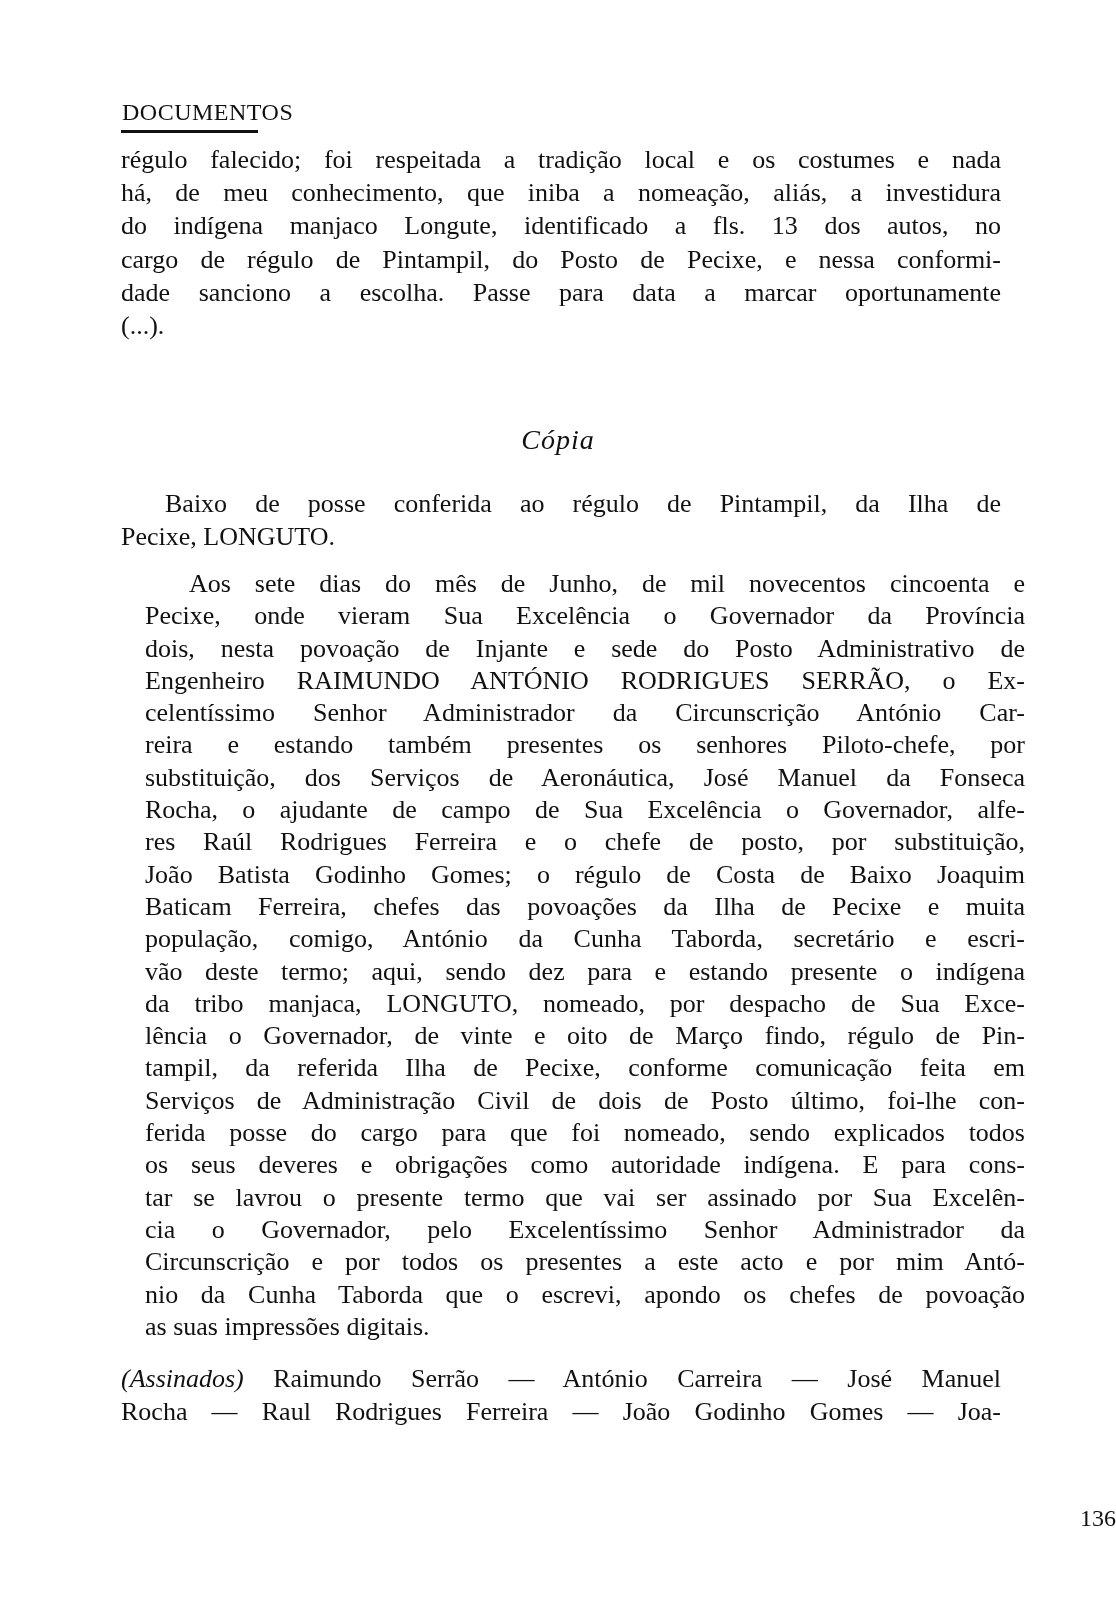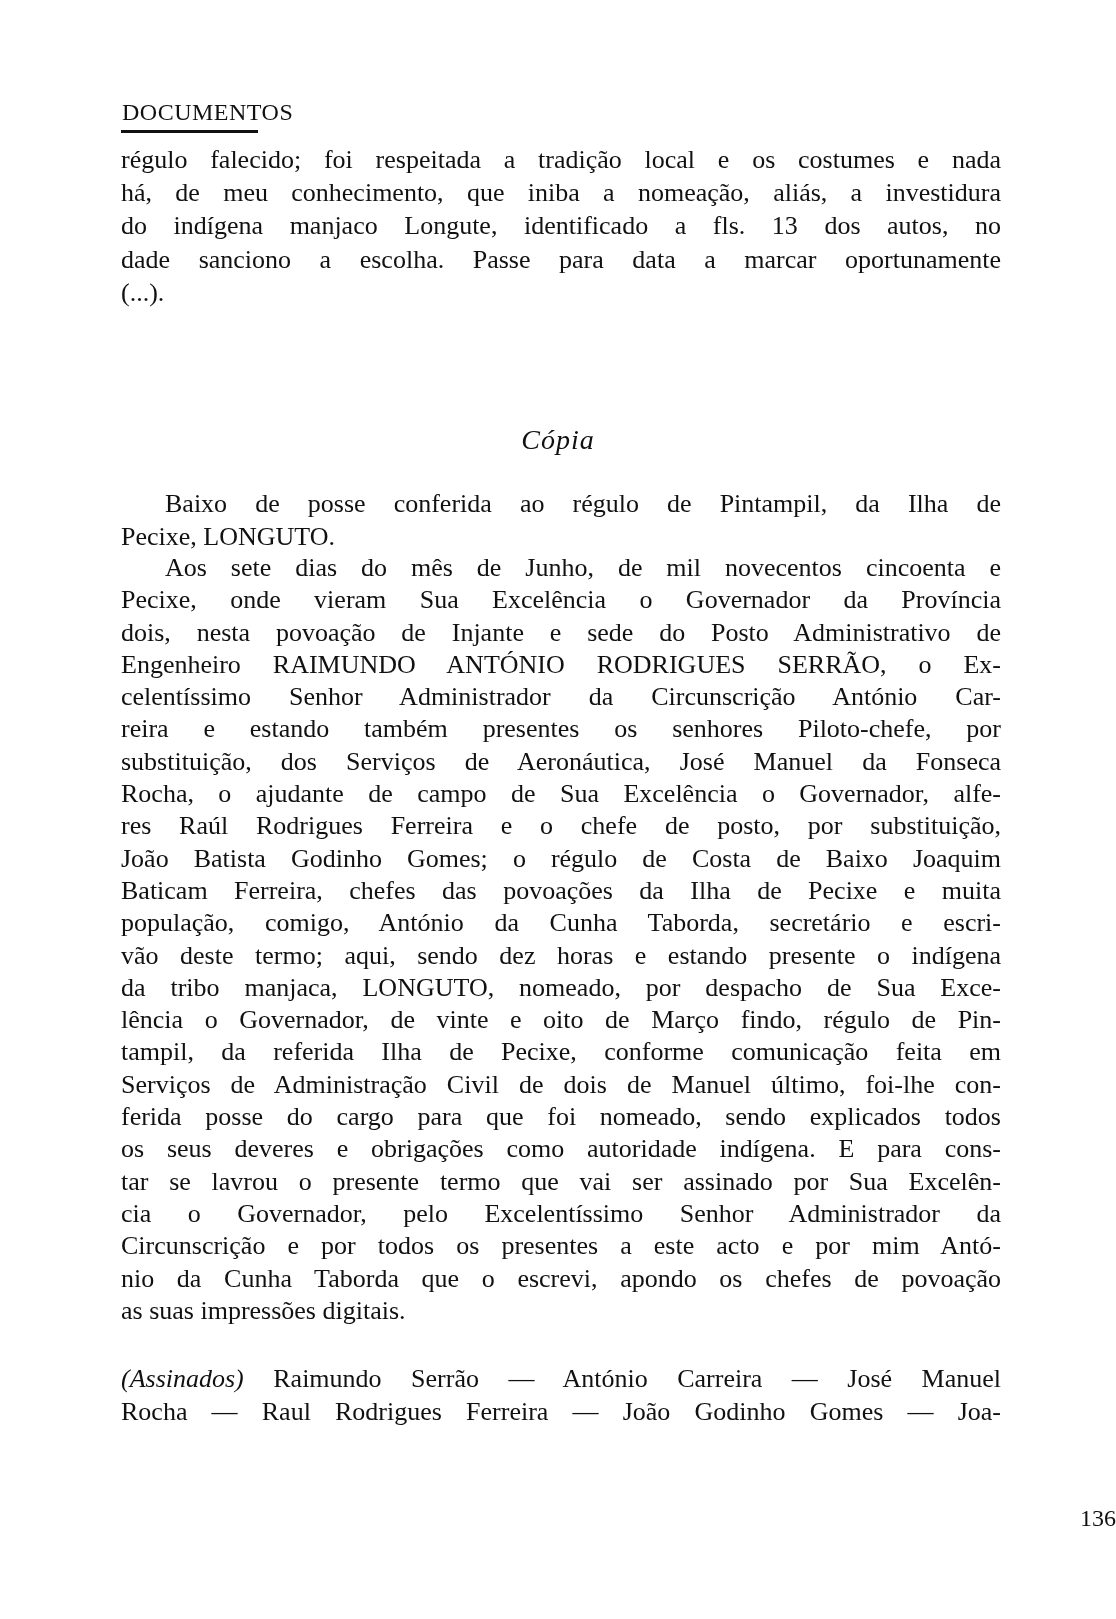--- a/index.html
+++ b/index.html
@@ -82,49 +82,50 @@
 
 <div class="page">
 
   <div class="header">DOCUMENTOS</div>
   <div class="header-rule"></div>
 
   <div class="block" style="top:143px;">
     <span class="line">régulo falecido; foi respeitada a tradição local e os costumes e nada</span>
     <span class="line">há, de meu conhecimento, que iniba a nomeação, aliás, a investidura</span>
     <span class="line">do indígena manjaco Longute, identificado a fls. 13 dos autos, no</span>
+    <span class="line">cargo de régulo de Pintampil, do Posto de Pecixe, e nessa conformi-</span>
     <span class="line">dade sanciono a escolha. Passe para data a marcar oportunamente</span>
     <span class="line last">(...).</span>
   </div>
 
   <div class="center-title" style="top:424px;">Cópia</div>
 
   <div class="block" style="top:487px;">
     <span class="line indent">Baixo de posse conferida ao régulo de Pintampil, da Ilha de</span>
     <span class="line last">Pecixe, LONGUTO.</span>
   </div>
 
-  <div class="block" style="top:552px;line-height:32.3px;">
+  <div class="block" style="top:568px;line-height:32.3px;margin-left:24px;">
     <span class="line indent" style="height:32.3px;">Aos sete dias do mês de Junho, de mil novecentos cincoenta e</span>
     <span class="line" style="height:32.3px;">Pecixe, onde vieram Sua Excelência o Governador da Província</span>
     <span class="line" style="height:32.3px;">dois, nesta povoação de Injante e sede do Posto Administrativo de</span>
     <span class="line" style="height:32.3px;">Engenheiro RAIMUNDO ANTÓNIO RODRIGUES SERRÃO, o Ex-</span>
     <span class="line" style="height:32.3px;">celentíssimo Senhor Administrador da Circunscrição António Car-</span>
     <span class="line" style="height:32.3px;">reira e estando também presentes os senhores Piloto-chefe, por</span>
     <span class="line" style="height:32.3px;">substituição, dos Serviços de Aeronáutica, José Manuel da Fonseca</span>
     <span class="line" style="height:32.3px;">Rocha, o ajudante de campo de Sua Excelência o Governador, alfe-</span>
     <span class="line" style="height:32.3px;">res Raúl Rodrigues Ferreira e o chefe de posto, por substituição,</span>
     <span class="line" style="height:32.3px;">João Batista Godinho Gomes; o régulo de Costa de Baixo Joaquim</span>
     <span class="line" style="height:32.3px;">Baticam Ferreira, chefes das povoações da Ilha de Pecixe e muita</span>
     <span class="line" style="height:32.3px;">população, comigo, António da Cunha Taborda, secretário e escri-</span>
-    <span class="line" style="height:32.3px;">vão deste termo; aqui, sendo dez horas e estando presente o indígena</span>
+    <span class="line" style="height:32.3px;">vão deste termo; aqui, sendo dez para e estando presente o indígena</span>
     <span class="line" style="height:32.3px;">da tribo manjaca, LONGUTO, nomeado, por despacho de Sua Exce-</span>
     <span class="line" style="height:32.3px;">lência o Governador, de vinte e oito de Março findo, régulo de Pin-</span>
     <span class="line" style="height:32.3px;">tampil, da referida Ilha de Pecixe, conforme comunicação feita em</span>
-    <span class="line" style="height:32.3px;">Serviços de Administração Civil de dois de Manuel último, foi-lhe con-</span>
+    <span class="line" style="height:32.3px;">Serviços de Administração Civil de dois de Posto último, foi-lhe con-</span>
     <span class="line" style="height:32.3px;">ferida posse do cargo para que foi nomeado, sendo explicados todos</span>
     <span class="line" style="height:32.3px;">os seus deveres e obrigações como autoridade indígena. E para cons-</span>
     <span class="line" style="height:32.3px;">tar se lavrou o presente termo que vai ser assinado por Sua Excelên-</span>
     <span class="line" style="height:32.3px;">cia o Governador, pelo Excelentíssimo Senhor Administrador da</span>
     <span class="line" style="height:32.3px;">Circunscrição e por todos os presentes a este acto e por mim Antó-</span>
     <span class="line" style="height:32.3px;">nio da Cunha Taborda que o escrevi, apondo os chefes de povoação</span>
     <span class="line last" style="height:32.3px;">as suas impressões digitais.</span>
   </div>
 
   <div class="block" style="top:1362px;">

